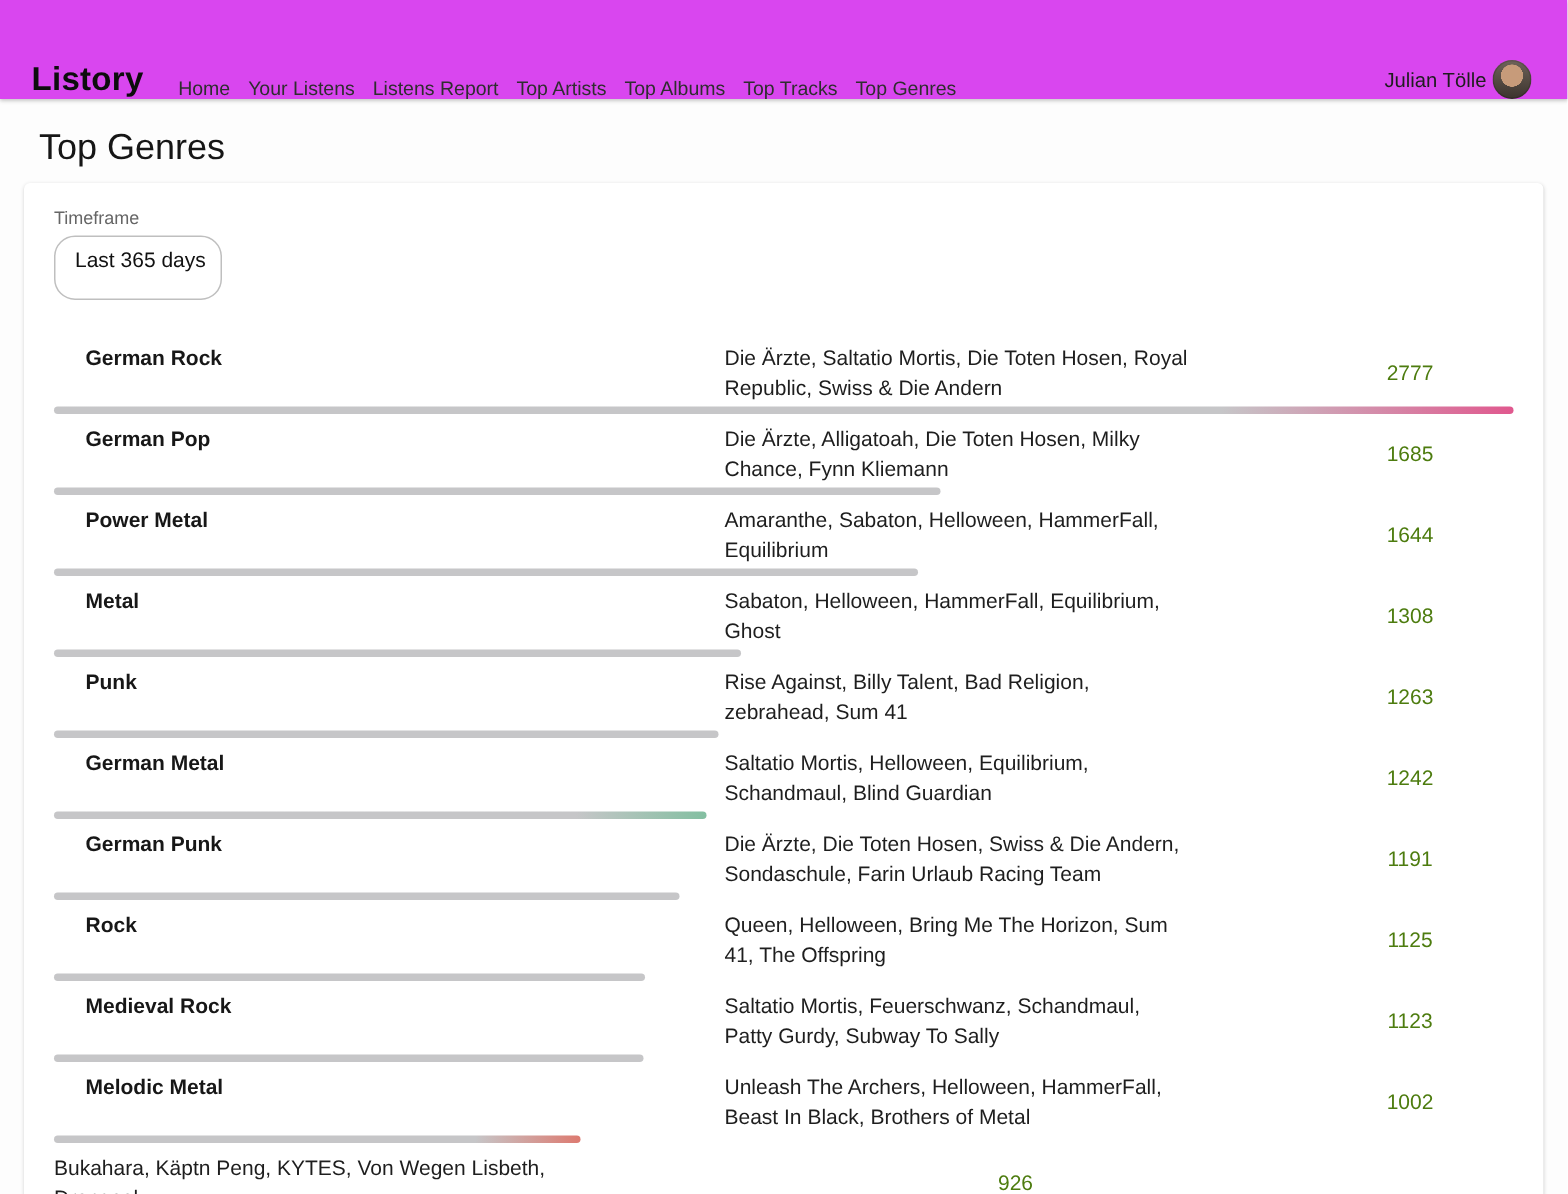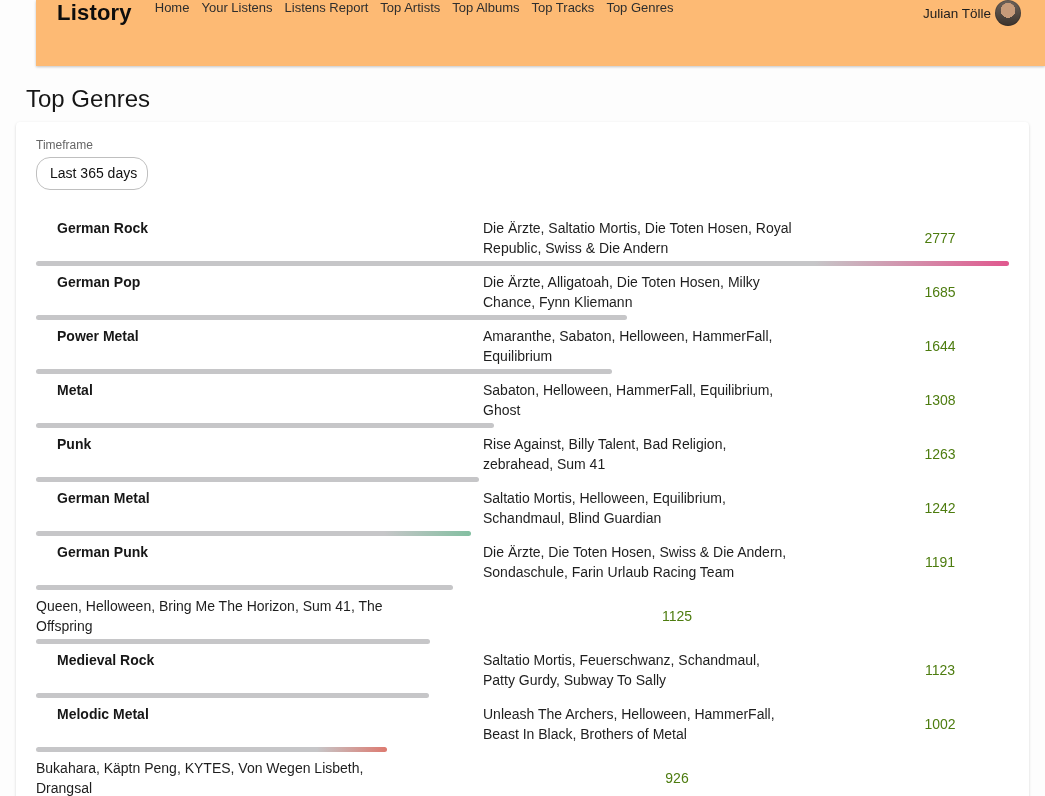--- a/index.html
+++ b/index.html
@@ -5,25 +5,25 @@
   * { margin:0; padding:0; box-sizing:border-box; }
   html, body {
     width:1045px; height:796px; overflow:hidden;
     background:#fdfdfd;
     font-family:"Liberation Sans", sans-serif;
     color:rgba(0,0,0,0.87);
   }
 
   
   header[data-name="app-bar"] {
-    height:66px; background:#fdba74;
-    display:flex; align-items:flex-start;
+    height:66px; background:#d946ef;
+    display:flex; align-items:flex-end;
     padding:0 24px 0 21px;
     box-shadow:0 1px 3px rgba(0,0,0,0.14), 0 1px 2px rgba(0,0,0,0.10);
-    position:relative; z-index:5;margin-left:36px;
+    position:relative; z-index:5;
   }
   .logo { font-size:22px; font-weight:700; letter-spacing:0.2px; color:#0d0d0d; cursor:pointer; }
   nav[data-name="main-nav"] { display:flex; gap:12px; margin-left:23px; flex:1; align-items:center; }
   .nav-link { font-size:13px; color:#2e2e2e; text-decoration:none; cursor:pointer; white-space:nowrap; }
   .user-area { display:flex; align-items:center; gap:4px; }
   .user-name { font-size:13.5px; color:#1d1d1d; }
   .avatar {
     width:26px; height:26px; border-radius:50%; cursor:pointer; flex:0 0 auto;
     background:
       radial-gradient(circle at 50% 40%, #c79b7a 0 36%, rgba(0,0,0,0) 37%),
@@ -40,21 +40,21 @@
 
   .card {
     background:#ffffff; border-radius:4px;
     box-shadow:0 1px 3px rgba(0,0,0,0.14), 0 1px 1px rgba(0,0,0,0.08), 0 2px 1px -1px rgba(0,0,0,0.10);
     padding:16px 20px 12px;
     min-height:700px;
   }
 
   .filter-label { font-size:12px; line-height:15px; color:#666; display:block; }
   .timeframe-select {
-    margin-top:4px; width:112px; height:33px;
+    margin-top:4px; width:112px; height:43px;
     border:1px solid #bfbfbf; border-radius:14px;
     font-size:14px; color:#111; line-height:31px;
     padding:0 10px 0 13px; cursor:pointer;
     display:inline-block; white-space:nowrap; background:#fff;
   }
 
   
   .rows { margin-top:22px; }
   .row { }
   .cells {
@@ -171,20 +171,21 @@
       <div class="genre-artists" data-name="genre-artists">Die Ärzte, Die Toten Hosen, Swiss &amp; Die Andern, Sondaschule, Farin Urlaub Racing Team</div>
       <div class="genre-count" data-name="genre-count">1191</div>
     </div>
     <div class="bar-track" data-name="genre-bar-track">
       <div class="bar" data-name="genre-bar" style="width: 42.9%; background: rgb(198, 198, 200);"></div>
     </div>
   </div>
 
   <div class="row" data-name="genre-row">
     <div class="cells">
+      <div class="genre-name" data-name="genre-name">Rock</div>
       <div class="genre-artists" data-name="genre-artists">Queen, Helloween, Bring Me The Horizon, Sum 41, The Offspring</div>
       <div class="genre-count" data-name="genre-count">1125</div>
     </div>
     <div class="bar-track" data-name="genre-bar-track">
       <div class="bar" data-name="genre-bar" style="width: 40.5%; background: rgb(198, 198, 200);"></div>
     </div>
   </div>
 
   <div class="row" data-name="genre-row">
     <div class="cells">

